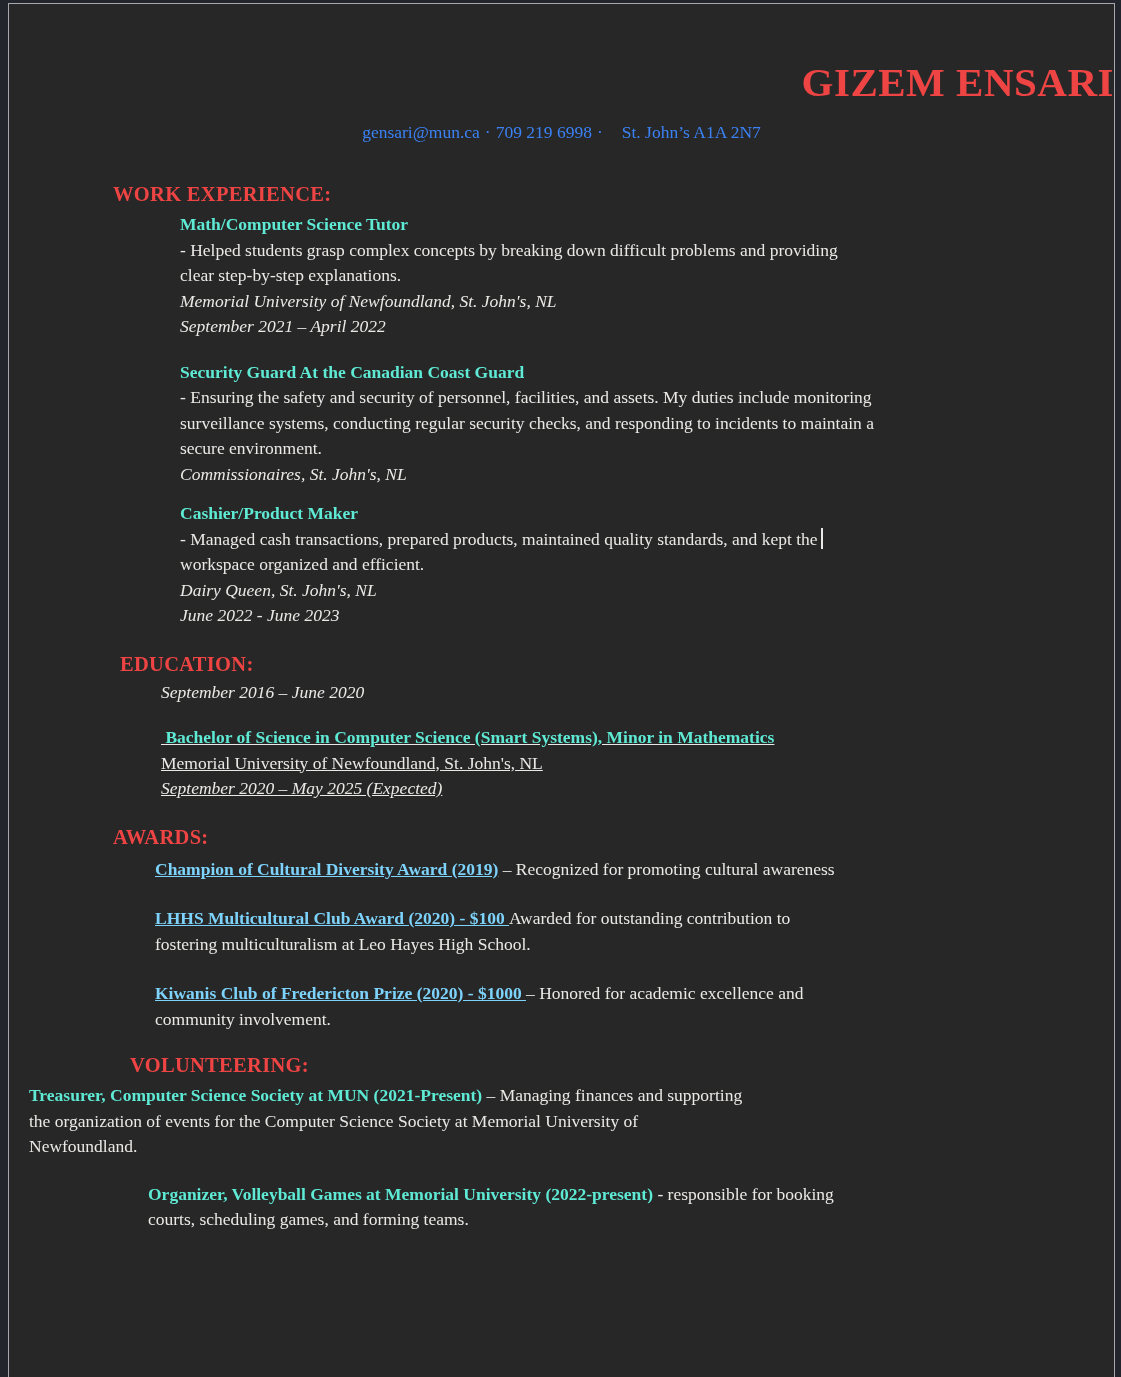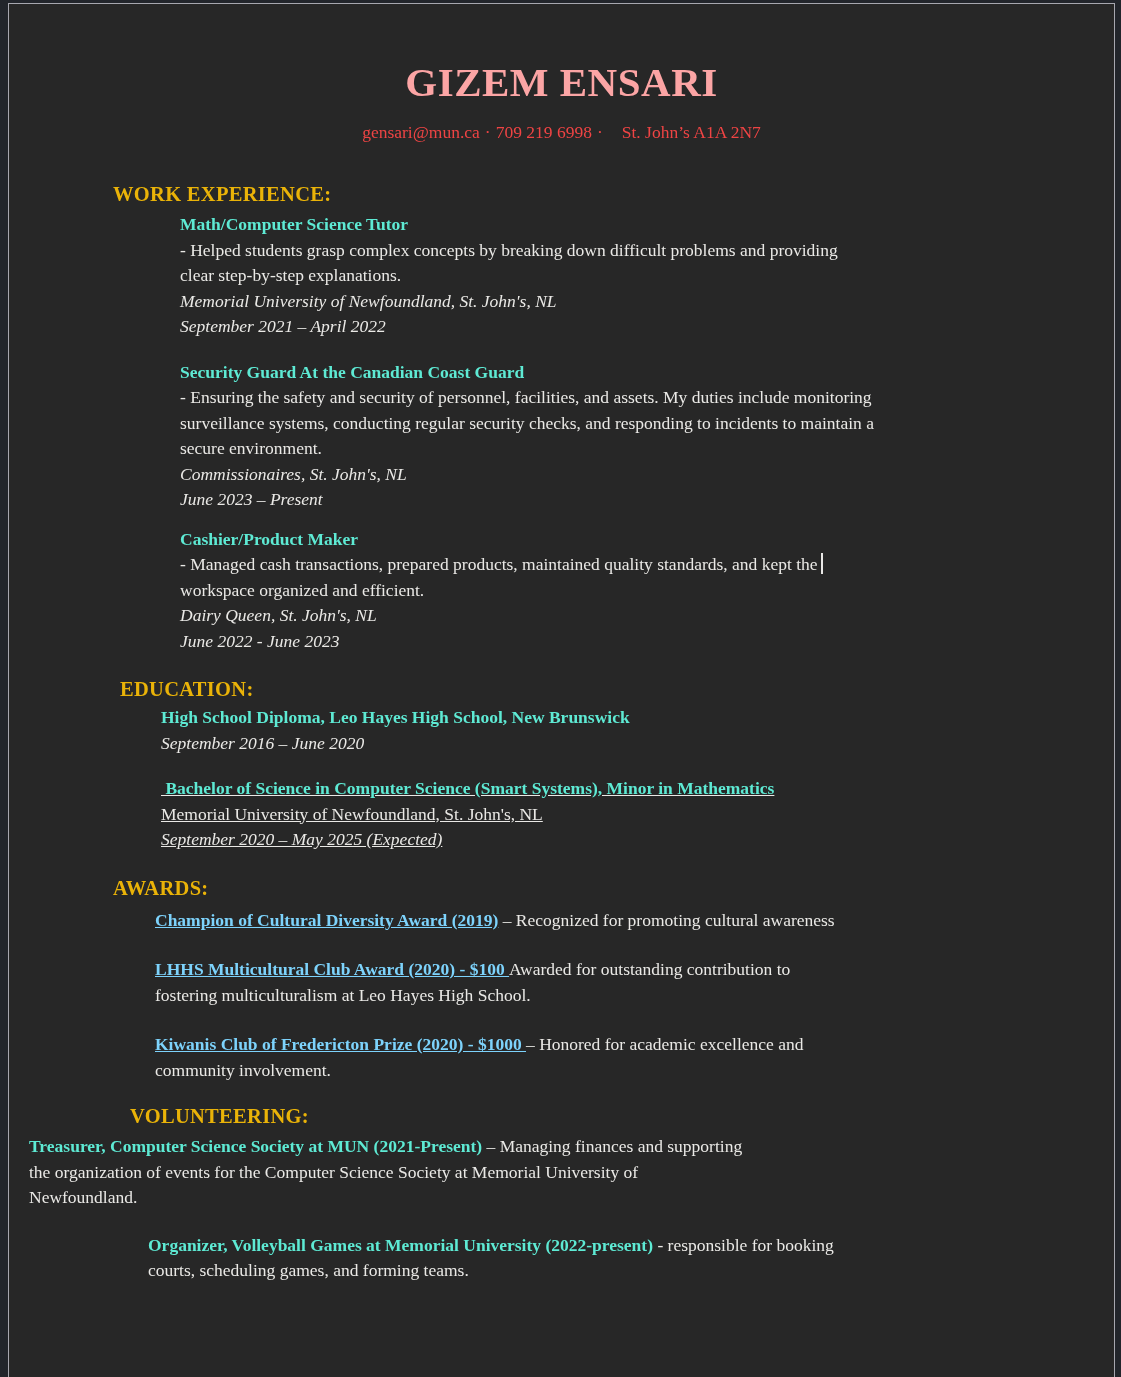--- a/index.html
+++ b/index.html
@@ -18,42 +18,42 @@
     top: 3px;
     width: 1107px;
     height: 1395px;
     background: #272727;
     border: 1px solid #a7a7af;
     color: #eae9e6;
     font-size: 17.5px;
   }
   .name {
     margin-top: 55px;
-    text-align: center;
+    text-align: right;
     font-size: 41px;
     font-weight: bold;
     letter-spacing: 0.5px;
-    color: #fca5a5;
+    color: #ef4444;
     line-height: 46px;
   }
   .contact {
     margin-top: 15px;
     text-align: center;
     font-size: 17.5px;
     line-height: 24px;
-    color: #ef4444;
+    color: #3b82f6;
   }
   .contact .sep { margin: 0 5px; }
   .contact .wide-gap { margin-left: 14px; }
   .sec-heading {
     margin: 0;
     font-size: 20.5px;
     font-weight: bold;
     letter-spacing: 0.3px;
-    color: #eab308;
+    color: #ef4444;
     line-height: 27px;
     white-space: pre;
   }
   .line {
     line-height: 25.5px;
     white-space: pre;
   }
   .bold { font-weight: bold; color: #5eead4; }
   .italic { font-style: italic; }
   .work-heading    { margin-top: 37px; margin-left: 104px; }
@@ -107,35 +107,33 @@
     <div class="line italic">Memorial University of Newfoundland, St. John's, NL</div>
     <div class="line italic">September 2021 – April 2022</div>
   </div>
 
   <div class="job job-gap">
     <div class="line bold">Security Guard At the Canadian Coast Guard</div>
     <div class="line">- Ensuring the safety and security of personnel, facilities, and assets. My duties include monitoring</div>
     <div class="line">surveillance systems, conducting regular security checks, and responding to incidents to maintain a</div>
     <div class="line">secure environment.</div>
     <div class="line italic">Commissionaires, St. John's, NL</div>
-    <div class="line italic">June 2023 – Present</div>
   </div>
 
   <div class="job job-gap-sm">
     <div class="line bold">Cashier/Product Maker</div>
     <div class="line"><span>- Managed cash transactions, prepared products, maintained quality standards, and kept the</span><span class="caret"></span></div>
     <div class="line">workspace organized and efficient.</div>
     <div class="line italic">Dairy Queen, St. John's, NL</div>
     <div class="line italic">June 2022 - June 2023</div>
   </div>
 
   <h2 class="sec-heading edu-heading">EDUCATION:</h2>
 
   <div class="edu-entry edu-first">
-    <div class="line bold">High School Diploma, Leo Hayes High School, New Brunswick</div>
     <div class="line italic">September 2016 – June 2020</div>
   </div>
 
   <div class="edu-entry edu-gap">
     <div class="line bold"> Bachelor of Science in Computer Science (Smart Systems), Minor in Mathematics</div>
     <div class="line">Memorial University of Newfoundland, St. John's, NL</div>
     <div class="line italic">September 2020 – May 2025 (Expected)</div>
   </div>
 
   <h2 class="sec-heading awards-heading">AWARDS:</h2>

